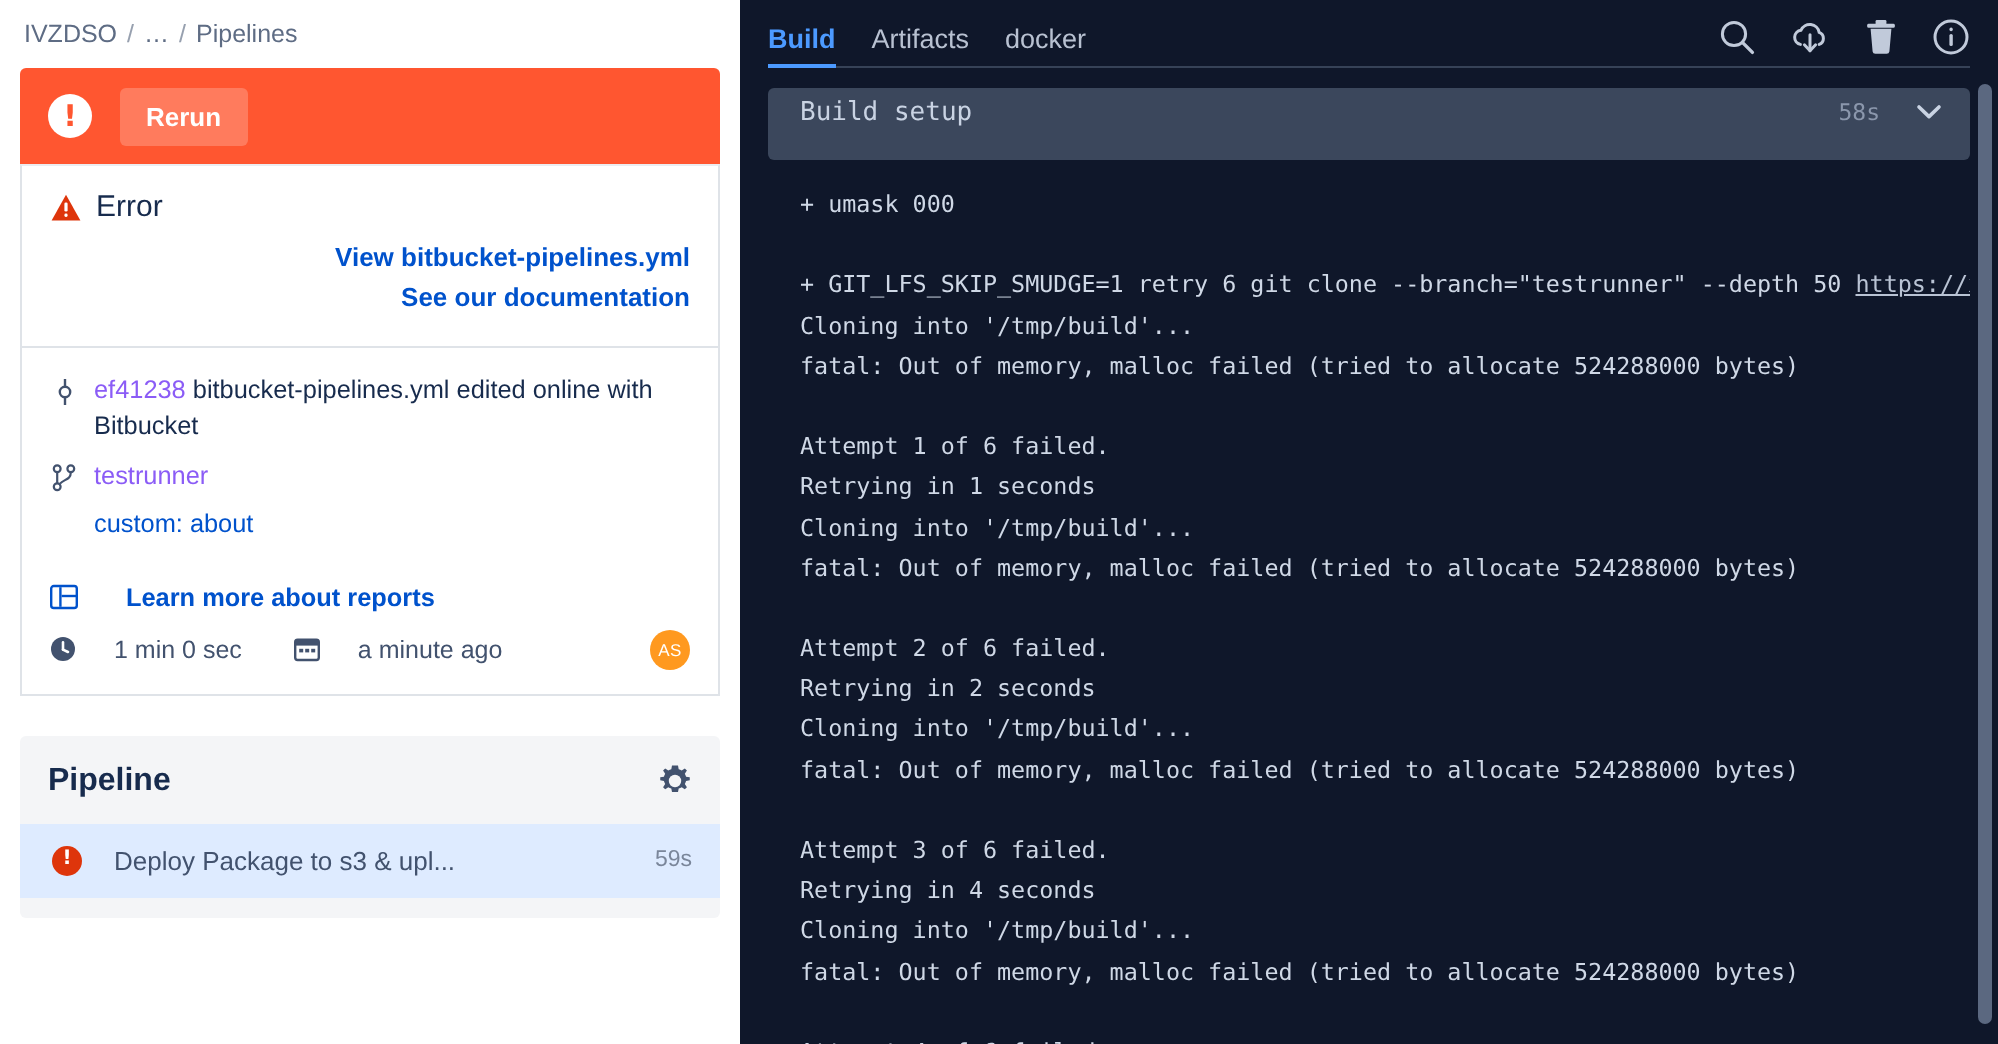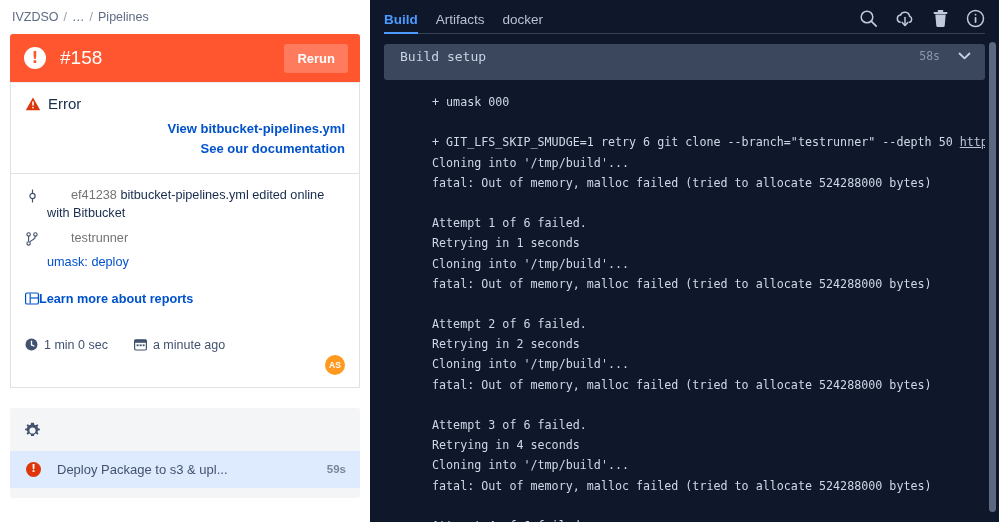--- a/index.html
+++ b/index.html
@@ -102,46 +102,45 @@
   }
 
   .meta-card { padding: 13px 14px 12px 14px; }
   .meta-row {
     display: flex; align-items: flex-start; gap: 8px;
     font-size: 12.7px; color: #172b4d;
     margin-bottom: 7px;
     line-height: 1.4;
   }
   .meta-row .ico { flex: none; width: 14px; display:flex; justify-content:center; padding-top:2px; }
-  .meta-row a, .meta-row .lnk { color: #737373; text-decoration: none; cursor: pointer; margin-left: 24px; }
+  .meta-row a, .meta-row .lnk { color: #8b5cf6; text-decoration: none; cursor: pointer; }
   .meta-row .plain { color: #172b4d; }
   .meta-indent { padding-left: 22px; font-size: 12.7px; margin-bottom: 8px; }
   .meta-indent a { color: #0052cc; text-decoration: none; cursor: pointer; }
   .reports-row {
-    display: flex; align-items: center; gap: 0;
+    display: flex; align-items: center; gap: 24px;
     margin-bottom: 9px;
     margin-top: 23px;
   }
   .reports-row a {
     color: #0052cc; font-size: 12.7px; font-weight: 600;
     text-decoration: none; cursor: pointer;
   }
   .time-row {
     display: flex; align-items: center; gap: 8px;
     font-size: 12.5px; color: #42526e;
   }
-  .time-row .grp { display: flex; align-items: center; gap: 6px; }
+  .time-row .grp { display: flex; align-items: center; gap: 19px; }
   .time-row .spacer { flex: 1; }
   .avatar {
     width: 20px; height: 20px; border-radius: 50%;
     background: #ff991f;
-    color: #ffffff; font-size: 8.5px; font-weight: bold;
+    color: #ffffff; font-size: 8.5px; font-weight: normal;
     display: flex; align-items: center; justify-content: center;
     letter-spacing: .2px;
-    margin-top: 40px;
   }
 
   .pipeline-card {
     margin-top: 20px;
     background: #f4f5f7;
     border-radius: 3px;
     padding: 0 0 10px 0;
   }
   .pipeline-head {
     display: flex; align-items: center;
@@ -161,21 +160,21 @@
   .status-dot {
     width: 15px; height: 15px; border-radius: 50%;
     background: #de350b; flex: none;
     display: flex; align-items: center; justify-content: center;
   }
   .status-dot span {
     color: #ffffff; font-size: 10px; font-weight: bold; line-height: 1;
     font-family: "DejaVu Sans", sans-serif;
   }
   .step-name { flex: 1; font-size: 13px; color: #42526e; }
-  .step-time { font-size: 11.5px; color: #7a869a; font-weight: bold; }
+  .step-time { font-size: 11.5px; color: #7a869a; }
 
   
   .right {
     width: 629px; height: 522px;
     background: #0f172a;
     position: relative;
     overflow: hidden;
   }
   .tabbar {
     height: 34px;
@@ -232,21 +231,21 @@
   .chev { color: #c9d3e3; font-size: 12px; line-height: 1; }
 
   .log-lines {
     padding: 12px 0 0 16px;
     font-family: "DejaVu Sans Mono", monospace;
     font-size: 11.7px;
     line-height: 20.2px;
     color: #cfd8e6;
     white-space: pre;
   }
-  .log-lines .ln { height: 20.2px; overflow: hidden; margin-left: 32px; }
+  .log-lines .ln { height: 20.2px; overflow: hidden; }
   .log-lines .blank { height: 20.2px; }
   .log-lines a {
     color: #b9c3d4;
     text-decoration: underline;
   }
   .scrollbar {
     position: absolute;
     right: 3px; top: 42px;
     width: 7px; height: 470px;
     background: #5b6880;
@@ -265,21 +264,20 @@
       <span class="sep">/</span>
       <span class="crumb link">…</span>
       <span class="sep">/</span>
       <span class="crumb">Pipelines</span>
     </div>
 
     <div class="build-header">
       <span class="status-icon-lg">
         <span class="bang">!</span>
       </span>
-      <span class="build-no">#158</span>
       <button class="rerun-btn">Rerun</button>
     </div>
 
     <div class="card first error-card">
       <div class="error-title">
         <svg class="warn-tri" width="16" height="16" viewBox="0 0 16 16">
           <path d="M8 1.4 L15.2 14.3 H0.8 Z" fill="#de350b"></path>
           <rect x="7.2" y="5.2" width="1.6" height="4.6" fill="#ffffff" rx="0.7"></rect>
           <rect x="7.2" y="10.8" width="1.6" height="1.7" fill="#ffffff" rx="0.7"></rect>
         </svg>
@@ -311,21 +309,21 @@
             <circle cx="2.6" cy="2.4" r="1.7" fill="none" stroke="#42526e" stroke-width="1.1"></circle>
             <circle cx="2.6" cy="11.4" r="1.7" fill="none" stroke="#42526e" stroke-width="1.1"></circle>
             <circle cx="9.4" cy="2.4" r="1.7" fill="none" stroke="#42526e" stroke-width="1.1"></circle>
             <line x1="2.6" y1="4.1" x2="2.6" y2="9.7" stroke="#42526e" stroke-width="1.1"></line>
             <path d="M9.4 4.1 C9.4 8 6 7.5 4 9.8" fill="none" stroke="#42526e" stroke-width="1.1"></path>
           </svg>
         </span>
         <a>testrunner</a>
       </div>
       <div class="meta-indent">
-        <a>umask: deploy</a>
+        <a>custom: about</a>
       </div>
       <div class="reports-row">
         <svg width="14" height="13" viewBox="0 0 14 13">
           <rect x="0.6" y="1" width="12.8" height="11" rx="1.3" fill="none" stroke="#0052cc" stroke-width="1.2"></rect>
           <line x1="5.2" y1="1.6" x2="5.2" y2="11.4" stroke="#0052cc" stroke-width="1.2"></line>
           <line x1="5.8" y1="6" x2="13" y2="6" stroke="#0052cc" stroke-width="1.2"></line>
         </svg>
         <a>Learn more about reports</a>
       </div>
       <div class="time-row">
@@ -348,20 +346,21 @@
           </svg>
           <span>a minute ago</span>
         </span>
         <span class="spacer"></span>
         <span class="avatar">AS</span>
       </div>
     </div>
 
     <div class="pipeline-card">
       <div class="pipeline-head">
+        <span class="pipeline-title">Pipeline</span>
         <svg width="17" height="17" viewBox="0 0 17 17" style="cursor:pointer">
           <path fill="#42526e" d="M8.5 0.8 l1.5 0 0.35 1.85 a6 6 0 0 1 1.5 0.62 l1.55-1.05 1.06 1.06 -1.05 1.55 a6 6 0 0 1 0.62 1.5 l1.85 0.35 0 1.5 -1.85 0.35 a6 6 0 0 1 -0.62 1.5 l1.05 1.55 -1.06 1.06 -1.55-1.05 a6 6 0 0 1 -1.5 0.62 l-0.35 1.85 -1.5 0 -1.5 0 -0.35-1.85 a6 6 0 0 1 -1.5-0.62 l-1.55 1.05 -1.06-1.06 1.05-1.55 a6 6 0 0 1 -0.62-1.5 l-1.85-0.35 0-1.5 1.85-0.35 a6 6 0 0 1 0.62-1.5 l-1.05-1.55 1.06-1.06 1.55 1.05 a6 6 0 0 1 1.5-0.62 l0.35-1.85 z"></path>
           <circle cx="8.5" cy="8.5" r="3.1" fill="#f4f5f7"></circle>
         </svg>
       </div>
       <div class="step-row">
         <span class="status-dot">
             <span>!</span>
           </span>
         <span class="step-name">Deploy Package to s3 &amp; upl...</span>

